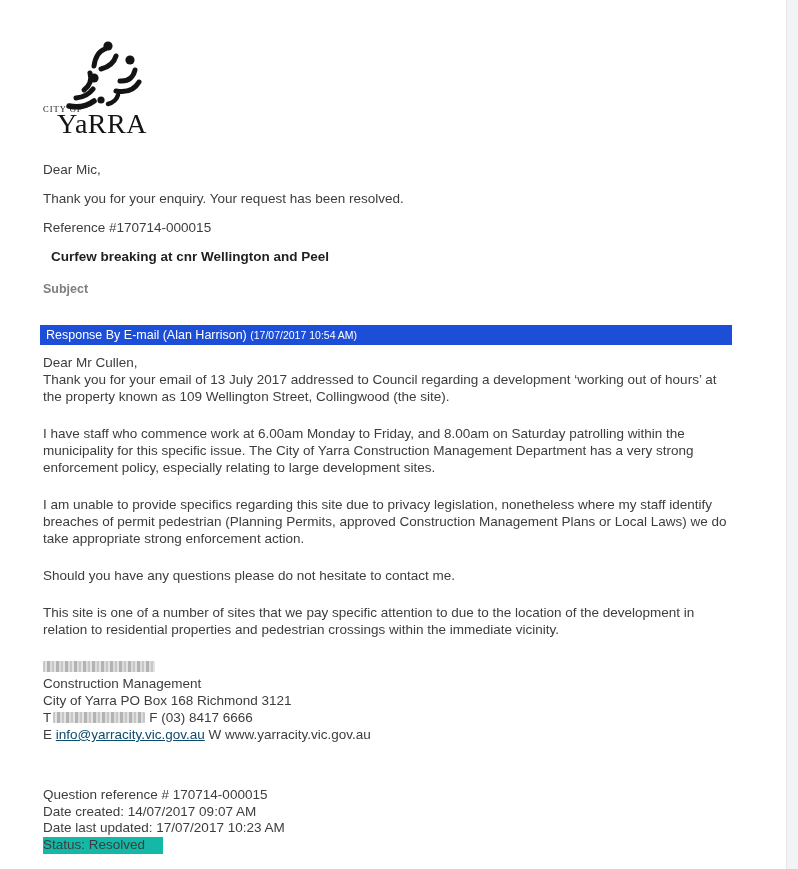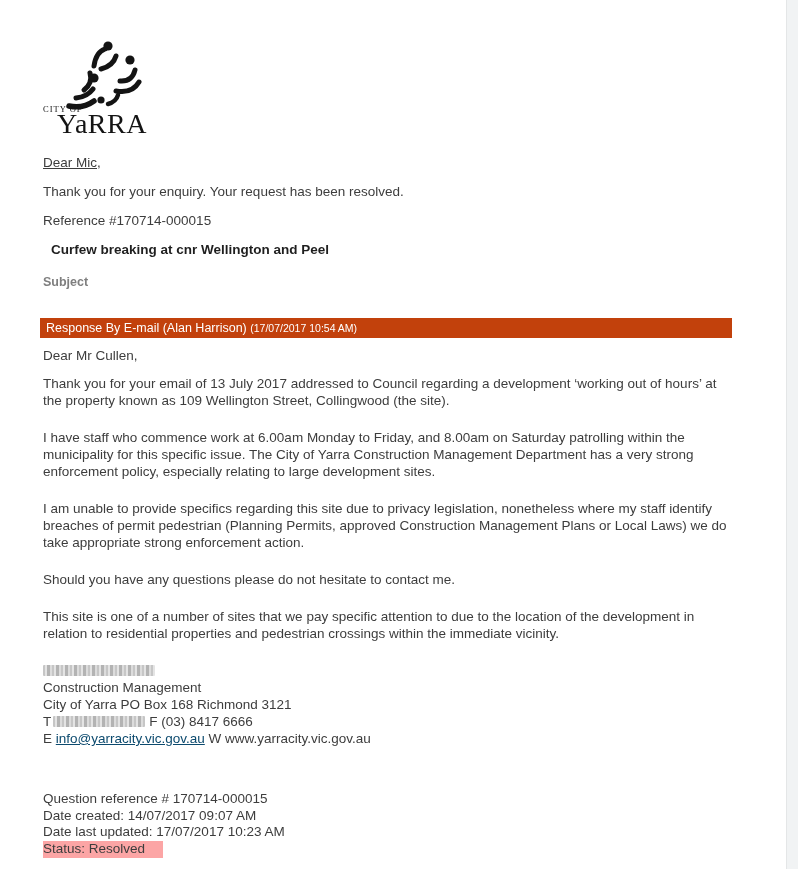--- a/index.html
+++ b/index.html
@@ -18,21 +18,21 @@
     background:#f1f3f4;
     border-left:1px solid #e4e6e7;
   }
   .page {
     position:absolute; left:40px; top:12px;
     width:692px;
   }
   .logo-wrap { margin:26px 0 0 2px; width:112px; }
   .txt { padding-left:3px; font-size:13.5px; line-height:17px; }
   .intro-line { margin:0 0 12px 0; }
-  .greeting-top { margin-top:14px;text-decoration:underline; }
+  .greeting-top { margin-top:21px; }
   .subject-label {
     margin-top:16px;
     font-size:12.5px; font-weight:bold; color:#7f7f7f;
   }
   .subject-value {
     margin:7px 0 0 0; padding-left:11px;
     font-size:13.5px; font-weight:bold; color:#1f1f1f;
   }
   .response-header {
     margin-top:27px;
@@ -40,21 +40,21 @@
     background:#007F67;
     color:#ffffff;
     font-size:12.5px;
     padding:0 6px;
     white-space:nowrap;
     overflow:hidden;
   }
   .response-header .stamp { font-size:10.5px; }
   .response-greeting { margin-top:9px; }
   .para { margin:0 0 20px 0; }
-  .para.first { margin-top:11px; }
+  .para.first { }
   .sig { margin-top:20px; }
   .sig-line { margin:0; }
   .redact {
     display:inline-block;
     height:11px;
     border-radius:1px;
     vertical-align:middle;
     background:repeating-linear-gradient(90deg,#c6c6c6 0 2px,#e4e4e4 2px 4px,#b3b3b3 4px 7px,#dcdcdc 7px 9px);
     filter:blur(0.7px);
   }
@@ -97,21 +97,21 @@
     </svg>
   </div>
 
   <p class="txt intro-line greeting-top">Dear Mic,</p>
   <p class="txt intro-line">Thank you for your enquiry. Your request has been resolved.</p>
   <p class="txt intro-line">Reference #170714-000015</p>
 
   <div class="txt subject-value">Curfew breaking at cnr Wellington and Peel</div>
   <div class="txt subject-label">Subject</div>
 
-  <div class="response-header" style="background: #c2410c;">
+  <div class="response-header" style="background: #1d4ed8;">
     <span>Response By E-mail (Alan Harrison)</span>
     <span class="stamp">(17/07/2017 10:54 AM)</span>
   </div>
 
   <p class="txt response-greeting" style="margin-bottom:0">Dear Mr Cullen,</p>
   <p class="txt para first">Thank you for your email of 13 July 2017 addressed to Council regarding a development ‘working out of hours’ at the property known as 109 Wellington Street, Collingwood (the site).</p>
   <p class="txt para">I have staff who commence work at 6.00am Monday to Friday, and 8.00am on Saturday patrolling within the municipality for this specific issue.  The City of Yarra Construction Management Department has a very strong enforcement policy, especially relating to large development sites.</p>
   <p class="txt para">I am unable to provide specifics regarding this site due to privacy legislation, nonetheless where my staff identify breaches of permit pedestrian (Planning Permits, approved Construction Management Plans or Local Laws) we do take appropriate strong enforcement action.</p>
   <p class="txt para">Should you have any questions please do not hesitate to contact me.</p>
   <p class="txt para">This site is one of a number of sites that we pay specific attention to due to the location of the development in relation to residential properties and pedestrian crossings within the immediate vicinity.</p>
@@ -121,18 +121,18 @@
     <p class="txt sig-line">Construction Management</p>
     <p class="txt sig-line">City of Yarra PO Box 168 Richmond 3121</p>
     <p class="txt sig-line"><span>T</span><span class="redact redact-phone"></span><span>F (03) 8417 6666</span></p>
     <p class="txt sig-line"><span>E</span> <a class="email-link">info@yarracity.vic.gov.au</a> <span>W www.yarracity.vic.gov.au</span></p>
   </div>
 
   <div class="footer-block">
     <p class="txt footer-line">Question reference # 170714-000015</p>
     <p class="txt footer-line">Date created: 14/07/2017 09:07 AM</p>
     <p class="txt footer-line">Date last updated: 17/07/2017 10:23 AM</p>
-    <p class="txt footer-line"><span class="status-highlight" style="background: #fca5a5;">Status: Resolved</span></p>
+    <p class="txt footer-line"><span class="status-highlight" style="background: #14b8a6;">Status: Resolved</span></p>
   </div>
 
 </div>
 
 <div class="right-gutter"></div>
 
 </body></html>

